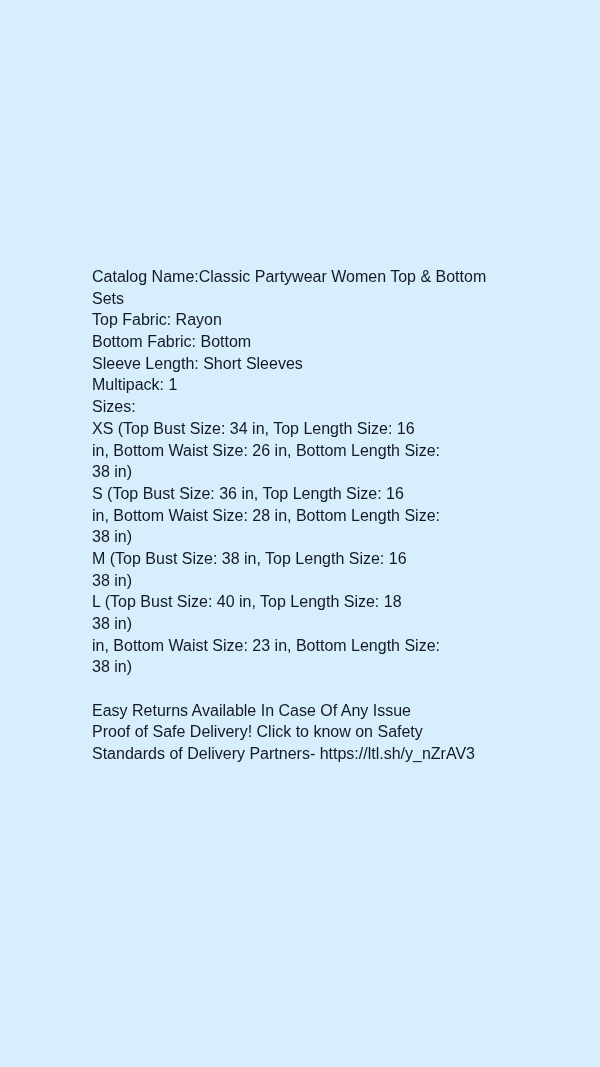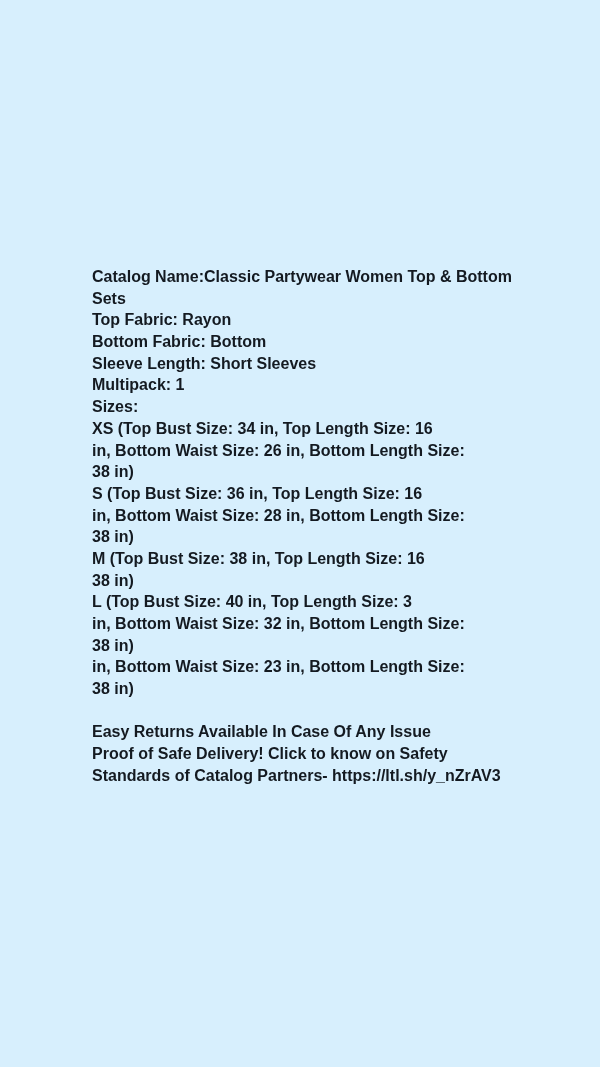--- a/index.html
+++ b/index.html
@@ -13,21 +13,21 @@
     overflow: hidden;
     font-family: "Liberation Sans", sans-serif;
     background: #d7effd; 
   }
   .card {
     position: absolute;
     left: 92px;
     top: 266px;
     font-size: 16px;
     line-height: 21.7px;
-    font-weight: 700;
+    font-weight: 400;
     color: #141a21; 
   }
   .line {
     white-space: pre;
     height: 21.7px;
   }
 </style>
 </head>
 <body style="background: rgb(215, 239, 253);">
 
@@ -40,22 +40,21 @@
   <div class="line">Multipack: 1</div>
   <div class="line">Sizes:</div>
   <div class="line">XS (Top Bust Size: 34 in, Top Length Size: 16</div>
   <div class="line">in, Bottom Waist Size: 26 in, Bottom Length Size:</div>
   <div class="line">38 in)</div>
   <div class="line">S (Top Bust Size: 36 in, Top Length Size: 16</div>
   <div class="line">in, Bottom Waist Size: 28 in, Bottom Length Size:</div>
   <div class="line">38 in)</div>
   <div class="line">M (Top Bust Size: 38 in, Top Length Size: 16</div>
   <div class="line">38 in)</div>
-  <div class="line">L (Top Bust Size: 40 in, Top Length Size: 3</div>
-  <div class="line">in, Bottom Waist Size: 32 in, Bottom Length Size:</div>
+  <div class="line">L (Top Bust Size: 40 in, Top Length Size: 18</div>
   <div class="line">38 in)</div>
   <div class="line">in, Bottom Waist Size: 23 in, Bottom Length Size:</div>
   <div class="line">38 in)</div>
   <div class="line"></div>
   <div class="line">Easy Returns Available In Case Of Any Issue</div>
   <div class="line">Proof of Safe Delivery! Click to know on Safety</div>
-  <div class="line">Standards of Catalog Partners- https://ltl.sh/y_nZrAV3</div>
+  <div class="line">Standards of Delivery Partners- https://ltl.sh/y_nZrAV3</div>
 </main>
 
 </body></html>

